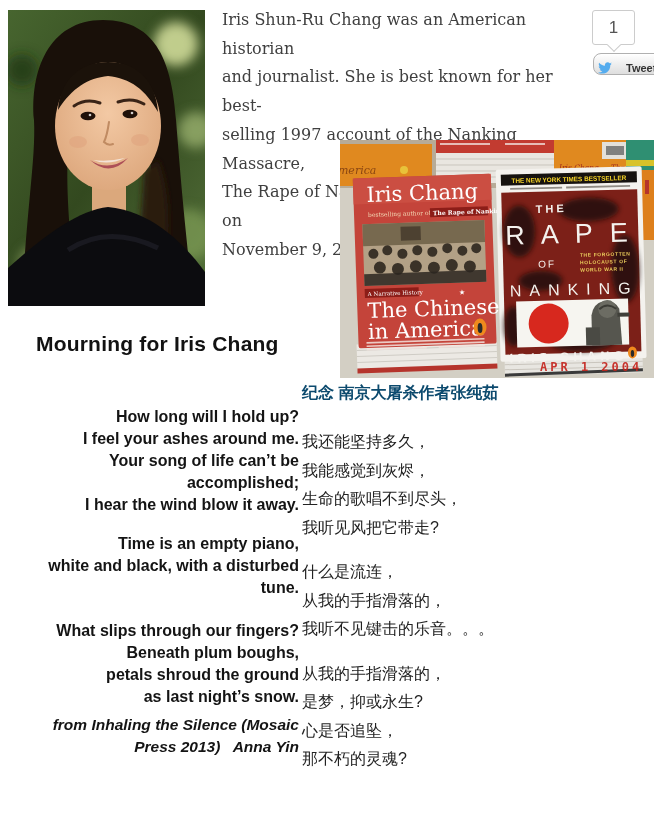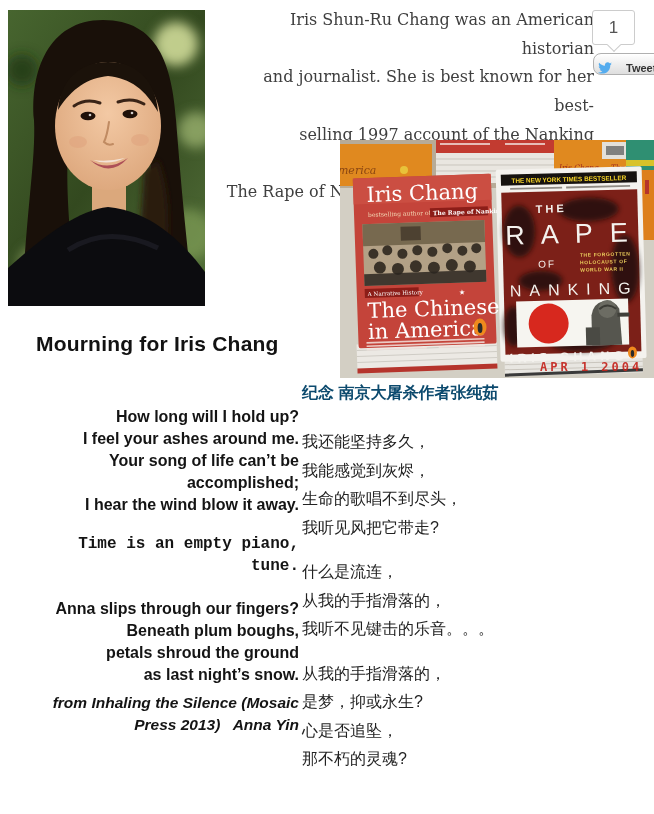--- a/index.html
+++ b/index.html
@@ -6,21 +6,21 @@
   .page{position:relative;width:654px;height:814px;background:#ffffff;overflow:hidden;
         font-family:"Liberation Sans",sans-serif;}
 
   
   .portrait{position:absolute;left:8px;top:10px;width:197px;height:296px;overflow:hidden;}
   .portrait svg{display:block;}
 
   
   .intro{position:absolute;left:222px;top:6px;width:372px;
          font-family:"DejaVu Serif","Liberation Serif",serif;
-         font-size:16px;line-height:28.7px;color:#3f3f3f;text-align:right;}
+         font-size:16px;line-height:28.7px;color:#3f3f3f;}
 
   
   .tweet-count{position:absolute;left:592px;top:10px;width:41px;height:33px;
                background:#fff;border:1px solid #ccc;border-radius:3px;
                display:flex;align-items:center;justify-content:center;
                font-size:17px;color:#555;cursor:pointer;}
   .tweet-count .pointer{position:absolute;left:50%;bottom:-5.5px;width:9px;height:9px;
                transform:translateX(-50%) rotate(45deg);background:#fff;
                border-right:1px solid #ccc;border-bottom:1px solid #ccc;}
   .tweet-btn{position:absolute;left:593px;top:53px;height:20px;padding:0 6px 0 4px;
@@ -37,21 +37,21 @@
   
   .poem-title{position:absolute;left:36px;top:332px;margin:0;
               font-size:21px;font-weight:bold;color:#121212;letter-spacing:.2px;}
   .zh-title{position:absolute;left:302px;top:383px;
             font-size:16px;font-weight:bold;color:#0c4a6e;}
 
   
   .poem-en{position:absolute;left:27px;top:406px;width:272px;
            font-weight:bold;font-size:16px;line-height:22px;color:#141414;text-align:right;}
   .poem-en .stanza{margin:0 0 17px 0;}
-  .poem-en .stanza.s2{margin-bottom:21px;font-family:Liberation Mono, monospace;}
+  .poem-en .stanza.s2{margin-bottom:21px;}
   .poem-en .stanza.s3{margin-bottom:6px;}
   .poem-en .attribution{font-style:italic;font-size:15.5px;}
   .poem-en .attribution div{white-space:pre;}
 
   
   .poem-zh{position:absolute;left:302px;top:428px;width:330px;
            font-size:16px;line-height:28.5px;color:#222;}
   .poem-zh .stanza{margin:0 0 16px 0;}
 </style>
 </head>
@@ -281,24 +281,25 @@
   <div class="poem-en">
     <div class="stanza s1">
       <div>How long will I hold up?</div>
       <div>I feel your ashes around me.</div>
       <div>Your song of life can’t be</div>
       <div>accomplished;</div>
       <div>I hear the wind blow it away.</div>
     </div>
     <div class="stanza s2">
       <div>Time is an empty piano,</div>
+      <div>white and black, with a disturbed</div>
       <div>tune.</div>
     </div>
     <div class="stanza s3">
-      <div>Anna slips through our fingers?</div>
+      <div>What slips through our fingers?</div>
       <div>Beneath plum boughs,</div>
       <div>petals shroud the ground</div>
       <div>as last night’s snow.</div>
     </div>
     <div class="attribution">
       <div>from Inhaling the Silence (Mosaic</div>
       <div>Press 2013)   Anna Yin</div>
     </div>
   </div>
 

